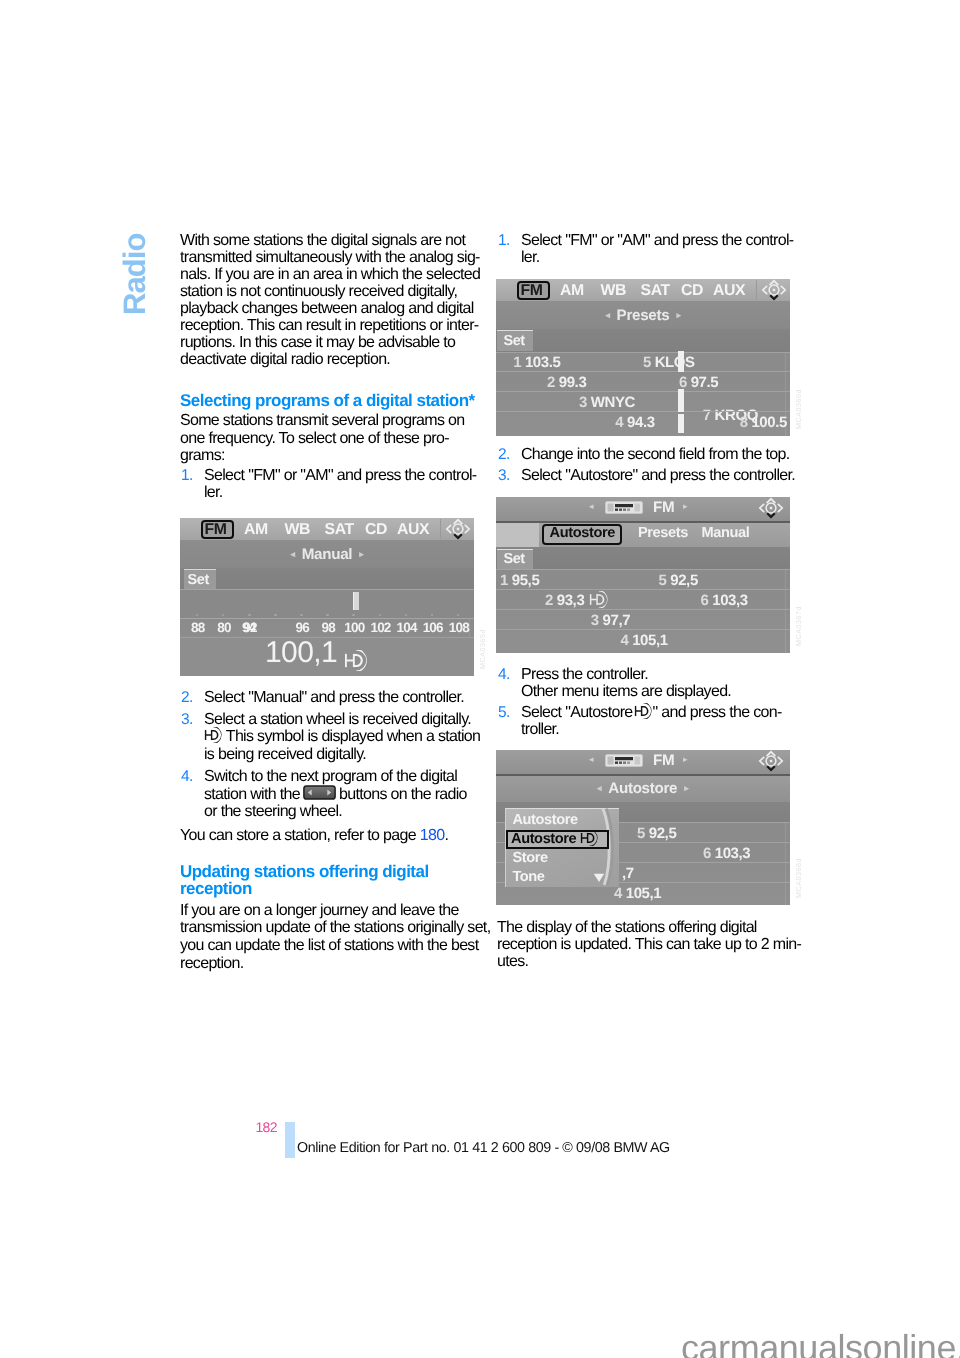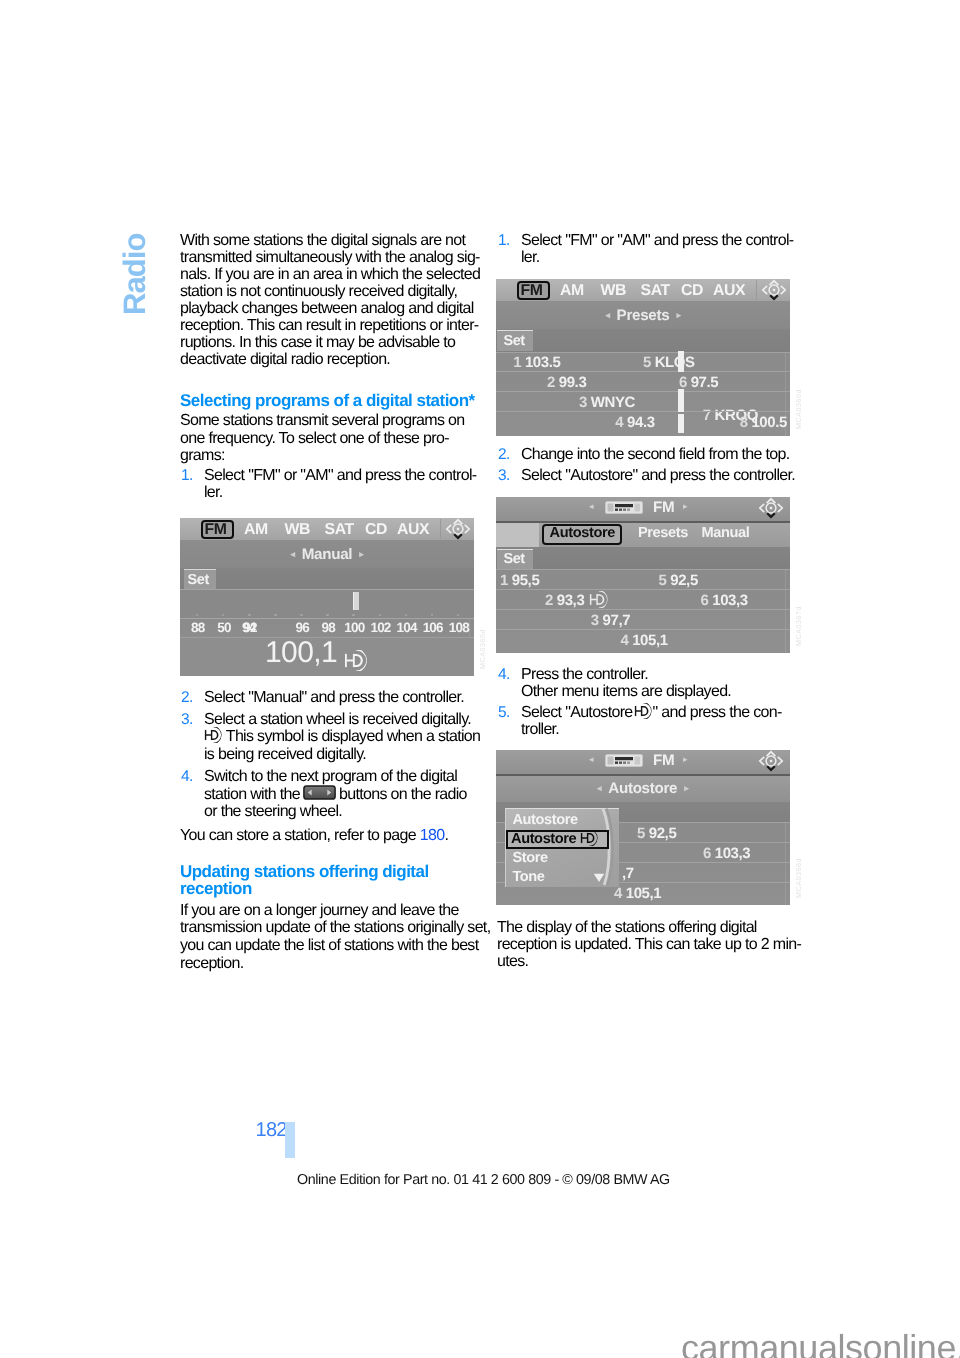--- a/index.html
+++ b/index.html
@@ -23,23 +23,23 @@
       color:#0090f5;font-weight:bold;white-space:pre;}
   .n{position:absolute;font-size:15.5px;letter-spacing:-0.68px;color:#1782fa;white-space:pre;}
   .lk{color:#1155f0;}
 
   
   .fig{position:absolute;background:#8d8d8d;will-change:transform;transform:translateZ(0);}
   .fig .cap{position:absolute;left:100%;bottom:7px;font-size:7.2px;color:#e4e4e4;
       writing-mode:vertical-rl;transform:rotate(180deg);white-space:nowrap;letter-spacing:.5px;margin-left:4px;}
 
   
-  .fnum{position:absolute;left:255.5px;top:1118.5px;font-size:20px;letter-spacing:-0.7px;color:#3b82f6;}
+  .fnum{position:absolute;left:255.5px;top:1118.5px;font-size:14px;letter-spacing:-0.7px;color:#ec4899;}
   .fbar{position:absolute;left:285px;top:1121.8px;width:9.7px;height:36.7px;background:#bbdcfa;}
-  .ftxt{position:absolute;left:297px;top:1172px;font-size:14.3px;letter-spacing:-0.4px;color:#141414;white-space:pre;}
+  .ftxt{position:absolute;left:297px;top:1140px;font-size:14.3px;letter-spacing:-0.4px;color:#141414;white-space:pre;}
   .wm{position:absolute;left:681px;top:1327px;font-size:36px;letter-spacing:-0.45px;color:#979797;}
 </style>
 </head>
 <body>
 
 <div class="page">
   <div class="sidetab">
     <span>Radio</span>
   </div>
 
@@ -90,21 +90,21 @@
 <div style="position:absolute;left:0;top:50px;width:100%;height:22px;background:linear-gradient(180deg,#848484,#808080)"></div>
 <div style="position:absolute;left:4px;top:51px;width:32px;height:20px;background:#9a9a9a;border-top:1.6px solid #d8d8d8"></div>
 <div style="position:absolute;left:7.5px;top:53.5px;font:bold 14.5px 'Liberation Sans',sans-serif;color:#f2f2f2;letter-spacing:-0.4px">Set</div>
 <div style="position:absolute;left:0;top:71px;width:100%;height:1px;background:#a4a4a4"></div>
 <div style="position:absolute;left:0;top:72px;width:100%;height:28px;background:#898989"></div>
 <div style="position:absolute;left:173px;top:74px;width:5px;height:18px;background:#d8d8d8;border-left:1px solid #efefef"></div>
 <div style="position:absolute;left:0;top:99.5px;width:100%;height:1px;background:#a5a5a5"></div>
 <div style="position:absolute;left:15.8px;top:95.5px;width:2.5px;height:2.5px;background:#aeaeae;opacity:.75;border-radius:50%"></div>
 <div style="position:absolute;left:1.8000000000000007px;top:101.5px;width:32px;text-align:center;font:bold 13.5px 'Liberation Sans',sans-serif;color:#f3f3f3;letter-spacing:-0.8px">88</div>
 <div style="position:absolute;left:41.900000000000006px;top:95.5px;width:2.5px;height:2.5px;background:#aeaeae;opacity:.75;border-radius:50%"></div>
-<div style="position:absolute;left:27.900000000000006px;top:101.5px;width:32px;text-align:center;font:bold 13.5px 'Liberation Sans',sans-serif;color:#f3f3f3;letter-spacing:-0.8px">50</div>
+<div style="position:absolute;left:27.900000000000006px;top:101.5px;width:32px;text-align:center;font:bold 13.5px 'Liberation Sans',sans-serif;color:#f3f3f3;letter-spacing:-0.8px">80</div>
 <div style="position:absolute;left:68.0px;top:95.5px;width:2.5px;height:2.5px;background:#aeaeae;opacity:.75;border-radius:50%"></div>
 <div style="position:absolute;left:54.0px;top:101.5px;width:32px;text-align:center;font:bold 13.5px 'Liberation Sans',sans-serif;color:#f3f3f3;letter-spacing:-0.8px">92</div>
 <div style="position:absolute;left:94.10000000000001px;top:95.5px;width:2.5px;height:2.5px;background:#aeaeae;opacity:.75;border-radius:50%"></div>
 <div style="position:absolute;left:62px;top:101.5px;width:32px;text-align:left;font:bold 13.5px 'Liberation Sans',sans-serif;color:#f3f3f3;letter-spacing:-0.8px">94</div>
 <div style="position:absolute;left:120.2px;top:95.5px;width:2.5px;height:2.5px;background:#aeaeae;opacity:.75;border-radius:50%"></div>
 <div style="position:absolute;left:106.2px;top:101.5px;width:32px;text-align:center;font:bold 13.5px 'Liberation Sans',sans-serif;color:#f3f3f3;letter-spacing:-0.8px">96</div>
 <div style="position:absolute;left:146.3px;top:95.5px;width:2.5px;height:2.5px;background:#aeaeae;opacity:.75;border-radius:50%"></div>
 <div style="position:absolute;left:132.3px;top:101.5px;width:32px;text-align:center;font:bold 13.5px 'Liberation Sans',sans-serif;color:#f3f3f3;letter-spacing:-0.8px">98</div>
 <div style="position:absolute;left:172.40000000000003px;top:95.5px;width:2.5px;height:2.5px;background:#aeaeae;opacity:.75;border-radius:50%"></div>
 <div style="position:absolute;left:158.40000000000003px;top:101.5px;width:32px;text-align:center;font:bold 13.5px 'Liberation Sans',sans-serif;color:#f3f3f3;letter-spacing:-0.8px">100</div>

